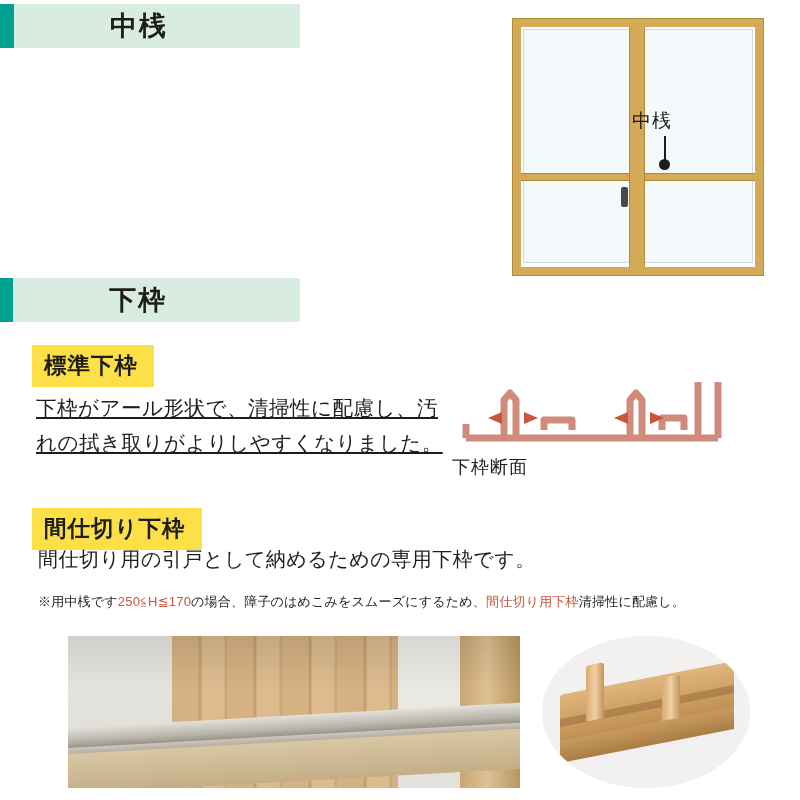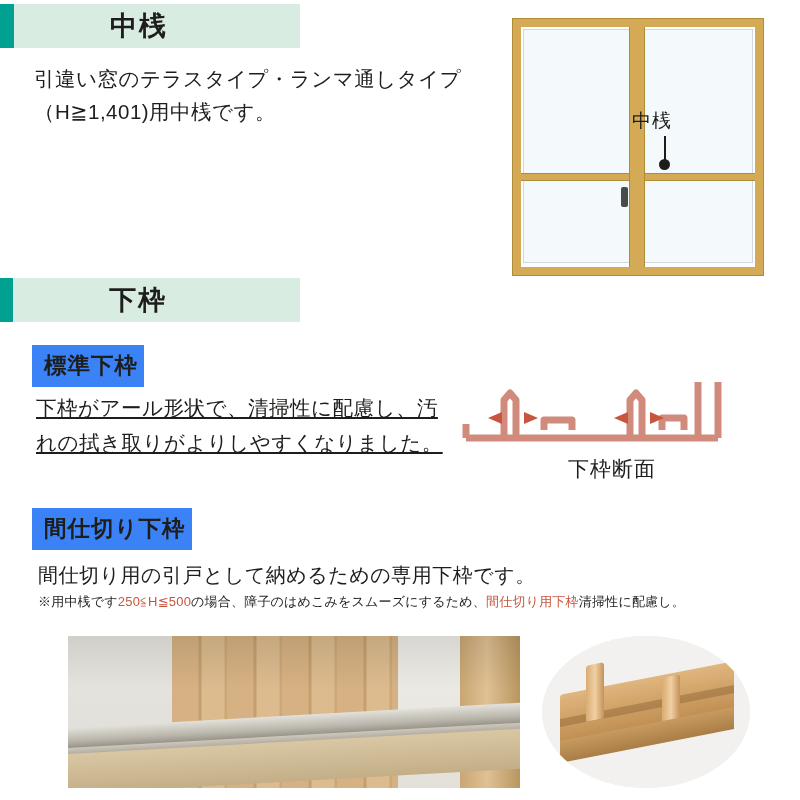--- a/index.html
+++ b/index.html
@@ -71,44 +71,44 @@
   }
   #para-nakazan {
     left: 34px;
     top: 62px;
     width: 440px;
   }
 
   
   .chip {
     position: absolute;
-    background: #3b82f6;
+    background: #fde047;
     font-size: 22.5px;
     font-weight: bold;
     letter-spacing: 1px;
     color: #1d1d1b;
-    padding: 5px 6px 6px 12px;
+    padding: 5px 16px 6px 12px;
     box-sizing: border-box;
     white-space: nowrap;
   }
   #chip-hyojun { left: 32px; top: 345px; }
   #chip-majikiri { left: 32px; top: 508px; }
 
   #para-hyojun {
     left: 36px;
     top: 390px;
     width: 420px;
     font-size: 20.5px;
     line-height: 1.72;
     text-decoration: underline;
   }
 
   #para-majikiri {
     left: 38px;
-    top: 560px;
+    top: 544px;
     width: 640px;
     font-size: 20px;
     line-height: 1.5;
   }
 
   .note {
     position: absolute;
     left: 38px;
     top: 592px;
     width: 688px;
@@ -222,22 +222,22 @@
     left: 452px;
     top: 360px;
     width: 320px;
     height: 125px;
   }
   #sill-caption {
     position: absolute;
     left: 452px;
     top: 455px;
     width: 320px;
-    text-align: center;
-    font-size: 21px;
+    text-align: left;
+    font-size: 18px;
     letter-spacing: 1px;
     color: #1d1d1b;
   }
 
   
   #photo-room {
     position: absolute;
     left: 68px;
     top: 636px;
     width: 452px;
@@ -348,21 +348,20 @@
 
 <div class="page">
 
   <div class="section-head" id="head-nakazan">
     <div class="accent"></div>
     <div class="bar">
       <span class="bar-title">中桟</span>
     </div>
   </div>
 
-  <div class="para" id="para-nakazan">引違い窓のテラスタイプ・ランマ通しタイプ（H≧1,401)用中桟です。</div>
 
   <div id="window-illus">
     <div class="win-frame"></div>
     <div class="win-inner">
       <div class="glass g-tl"></div>
       <div class="glass g-bl"></div>
       <div class="glass g-tr"></div>
       <div class="glass g-br"></div>
       <div class="rail-h rh-mid"></div>
       <div class="mullion-v mv-center"></div>
@@ -408,21 +407,21 @@
         <polygon points="212,58 198,52 198,64"></polygon>
       </g>
     </svg>
   </div>
   <div id="sill-caption">下枠断面</div>
 
   <div class="chip" id="chip-majikiri">間仕切り下枠</div>
   <div class="para" id="para-majikiri">間仕切り用の引戸として納めるための専用下枠です。</div>
 
   <div class="note">
-    <span>※用中桟です</span><span class="hl">250≦H≦500</span><span>の場合、障子のはめこみをスムーズにするため、</span><span class="hl">間仕切り用下枠</span><span>清掃性に配慮し。</span>
+    <span>※用中桟です</span><span class="hl">250≦H≦170</span><span>の場合、障子のはめこみをスムーズにするため、</span><span class="hl">間仕切り用下枠</span><span>清掃性に配慮し。</span>
   </div>
 
   <div id="photo-room">
     <div class="room-wallL"></div>
     <div class="room-floorL"></div>
     <div class="room-wood"></div>
     <div class="room-wallR"></div>
     <div class="room-doorR"></div>
     <div class="room-sill"></div>
     <div class="room-sill2"></div>

